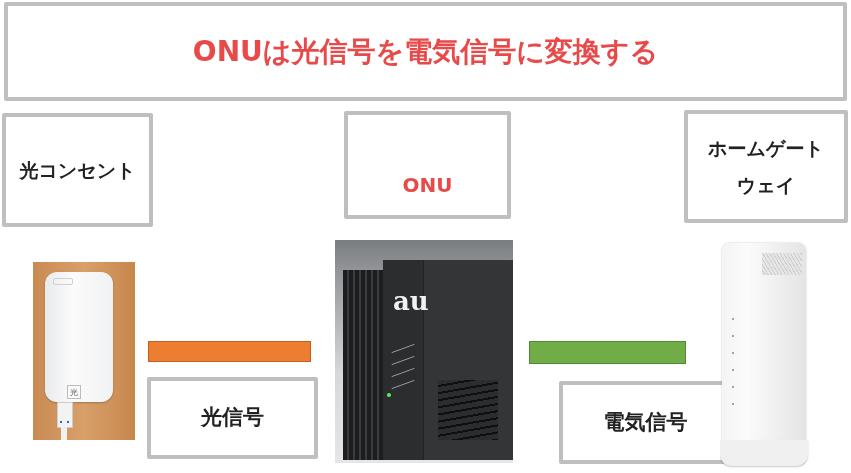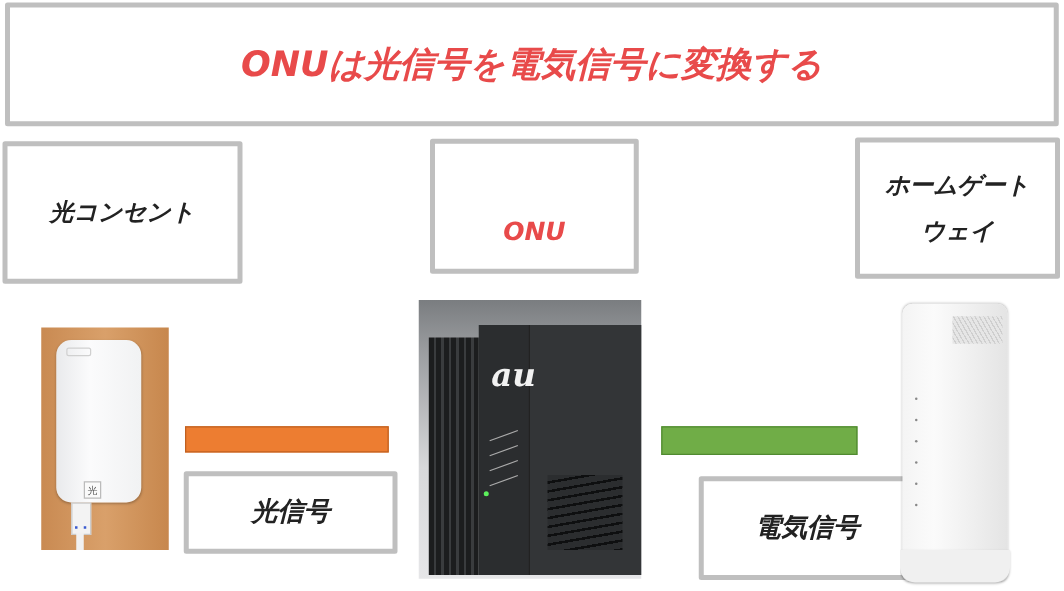--- a/index.html
+++ b/index.html
@@ -1,55 +1,55 @@
 <!DOCTYPE html>
 <html><head>
 <meta charset="utf-8">
 <style>
   html,body{margin:0;padding:0;background:#fff;}
   body{width:851px;height:473px;position:relative;overflow:hidden;font-family:"DejaVu Sans","Liberation Sans",sans-serif;}
-  .box{position:absolute;box-sizing:border-box;border:4px solid #bfbfbf;border-radius:2px;background:#fff;display:flex;align-items:center;justify-content:center;text-align:center;font-style:italic;}
+  .box{position:absolute;box-sizing:border-box;border:4px solid #bfbfbf;border-radius:2px;background:#fff;display:flex;align-items:center;justify-content:center;text-align:center;}
   .title{left:4px;top:2px;width:843px;height:99px;color:#e84a4a;font-weight:bold;font-size:28px;letter-spacing:0px;}
   .lbl{color:#222;font-weight:bold;font-size:19px;line-height:1.9;}
   .red{color:#e84a4a;font-weight:bold;font-size:20px;margin-top:40px;}
   .bar{position:absolute;box-sizing:border-box;}
   .photo{position:absolute;overflow:hidden;}
   
   #outlet{left:33px;top:262px;width:102px;height:178px;background:linear-gradient(90deg,#c98a52,#d9a06a 50%,#c7874d);}
   #outlet .plate{position:absolute;left:12px;top:10px;width:68px;height:130px;background:linear-gradient(90deg,#e9eaec,#fbfbfc 40%,#f1f2f3);border-radius:12px;box-shadow:0 1px 2px rgba(0,0,0,.25);}
   #outlet .slot{position:absolute;left:8px;top:6px;width:18px;height:5px;border:1px solid #d0d0d0;border-radius:2px;}
   #outlet .tag{position:absolute;left:22px;top:113px;width:12px;height:12px;border:1px solid #bbb;background:#fafafa;font-size:8px;color:#555;display:flex;align-items:center;justify-content:center;}
   #outlet .plug{position:absolute;left:24px;top:140px;width:14px;height:24px;background:#f3f3f3;border:1px solid #ccc;}
   #outlet .plugdot{position:absolute;top:18px;width:2px;height:2px;background:#3a5ad0;}
   #outlet .cable{position:absolute;left:28px;top:164px;width:6px;height:14px;background:#f1f1f1;}
   
   #onu{left:335px;top:240px;width:178px;height:223px;background:linear-gradient(180deg,#7a7d80 0,#9a9c9f 18%,#d7d8da 60%,#e6e6e8 100%);}
   #onu .body{position:absolute;left:8px;top:20px;width:170px;height:200px;}
   #onu .side{position:absolute;left:0;top:10px;width:40px;height:190px;background:repeating-linear-gradient(90deg,#1c1d1e 0,#1c1d1e 4px,#3a3c3e 4px,#3a3c3e 6px);}
   #onu .front{position:absolute;left:40px;top:0;width:130px;height:200px;background:#2b2d2f;}
   #onu .front2{position:absolute;left:80px;top:0;width:90px;height:200px;background:#333537;border-left:1px solid #222;}
-  #onu .au{position:absolute;left:50px;top:26px;color:#f2f2f2;font-style:italic;font-family:"DejaVu Serif",serif;font-size:26px;font-weight:bold;}
+  #onu .au{position:absolute;left:50px;top:26px;color:#f2f2f2;font-family:"DejaVu Serif",serif;font-size:26px;font-weight:bold;}
   #onu .vent{position:absolute;left:95px;top:120px;width:60px;height:60px;background:repeating-linear-gradient(170deg,#2b2d2f 0,#2b2d2f 5px,#0e0f10 5px,#0e0f10 7px);}
   #onu .led{position:absolute;left:44px;top:133px;width:4px;height:4px;background:#5cf05c;border-radius:50%;}
   #onu .mark{position:absolute;left:48px;width:24px;height:1px;background:#aaa;transform:rotate(-20deg);}
   
   #hgw{left:720px;top:240px;width:90px;height:230px;}
   #hgw .body{position:absolute;left:2px;top:3px;width:84px;height:222px;background:linear-gradient(90deg,#f4f4f4,#fbfbfb 30%,#eeeeee 70%,#e4e4e4);border-radius:8px 8px 6px 6px;box-shadow:0 0 2px rgba(0,0,0,.25);}
   #hgw .grill{position:absolute;left:40px;top:10px;width:40px;height:22px;background:repeating-linear-gradient(60deg,#e6e6e6 0,#e6e6e6 2px,#cfcfcf 2px,#cfcfcf 3px);}
   #hgw .dot{position:absolute;left:10px;width:2px;height:2px;background:#888;border-radius:50%;}
   #hgw .base{position:absolute;left:0;top:200px;width:88px;height:26px;background:#f0f0f0;border-radius:0 0 12px 12px;box-shadow:0 1px 2px rgba(0,0,0,.2);}
 </style>
 </head>
 <body>
 
 <div class="box title">
   <span>ONUは光信号を電気信号に変換する</span>
 </div>
 
-<div class="box" style="left:2px;top:113px;width:192px;height:114px;">
+<div class="box" style="left:2px;top:113px;width:151px;height:114px;">
   <span class="lbl">光コンセント</span>
 </div>
 
 <div class="box" style="left:344px;top:111px;width:167px;height:108px;">
   <span class="red">ONU</span>
 </div>
 
 <div class="box" style="left:684px;top:110px;width:164px;height:113px;">
   <div class="lbl">
     <div>ホームゲート</div>
@@ -64,21 +64,21 @@
   </div>
   <div class="plug">
     <div class="plugdot" style="left:2px"></div>
     <div class="plugdot" style="left:9px"></div>
   </div>
   <div class="cable"></div>
 </div>
 
 <div class="bar" style="left:148px;top:341px;width:163px;height:21px;background:#ed7d31;border:1px solid #c06020;"></div>
 
-<div class="box" style="left:147px;top:377px;width:171px;height:66px;">
+<div class="box" style="left:147px;top:377px;width:171px;height:82px;">
   <span class="lbl" style="font-size:21px">光信号</span>
 </div>
 
 <div class="photo" id="onu">
   <div class="body">
     <div class="side"></div>
     <div class="front"></div>
     <div class="front2"></div>
     <div class="au">au</div>
     <div class="mark" style="top:88px"></div>

